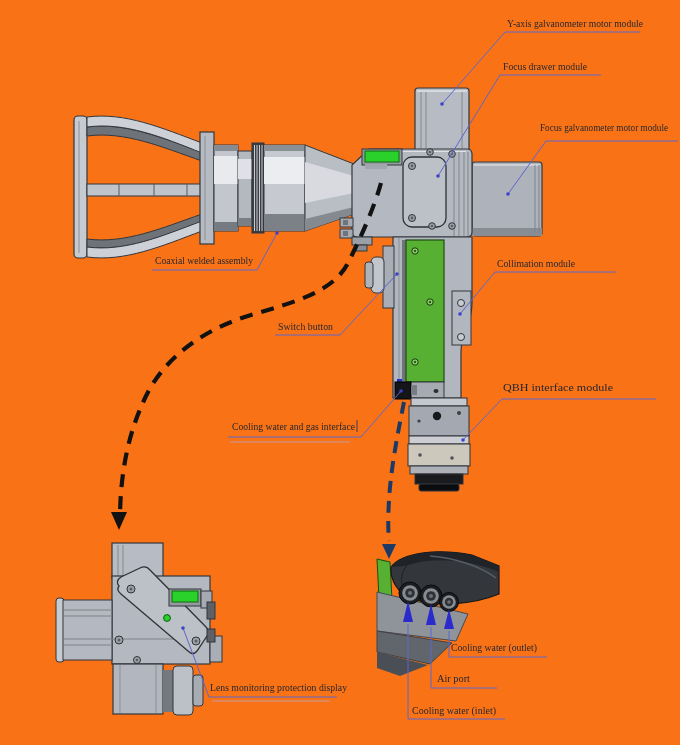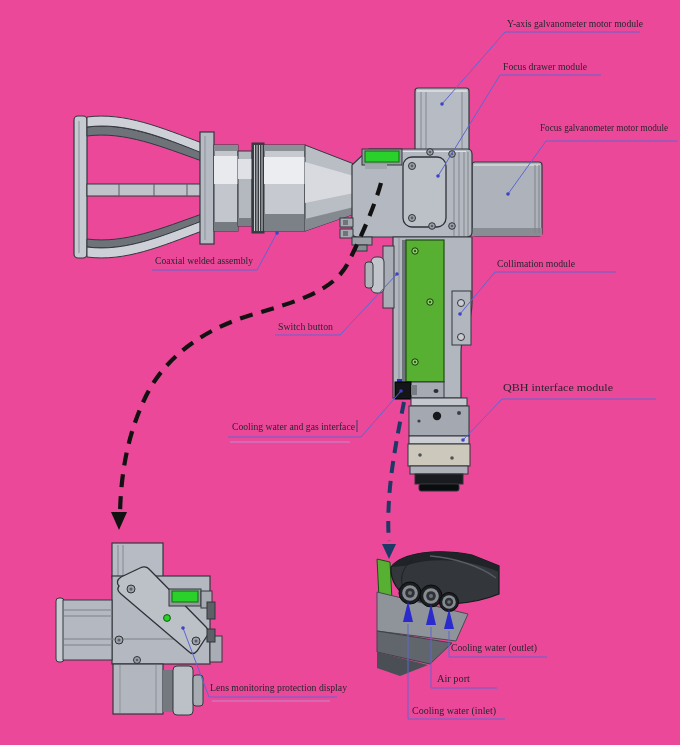--- a/index.html
+++ b/index.html
@@ -1,16 +1,16 @@
 <!DOCTYPE html>
 <html><head>
 <meta charset="utf-8">
 <style>
   html,body{margin:0;padding:0;background:#ffffff;}
-  .stage{position:relative;width:680px;height:745px;background:#ec4899;overflow:hidden;
+  .stage{position:relative;width:680px;height:745px;background:#f97316;overflow:hidden;
          font-family:"Liberation Serif",serif;}
   svg{display:block;}
   .lbl{font-family:"Liberation Serif",serif;font-size:10.5px;fill:#26262e;}
   .leader{stroke:#5c66cf;stroke-width:1;fill:none;}
   .leader-faint{stroke:#aab0e8;stroke-width:1;fill:none;opacity:.65;}
   .dot{fill:#3d43c4;}
   .outline{stroke:#33373d;stroke-width:1.2;}
   .thin{stroke:#33373d;stroke-width:1;}
 </style>
 </head>

